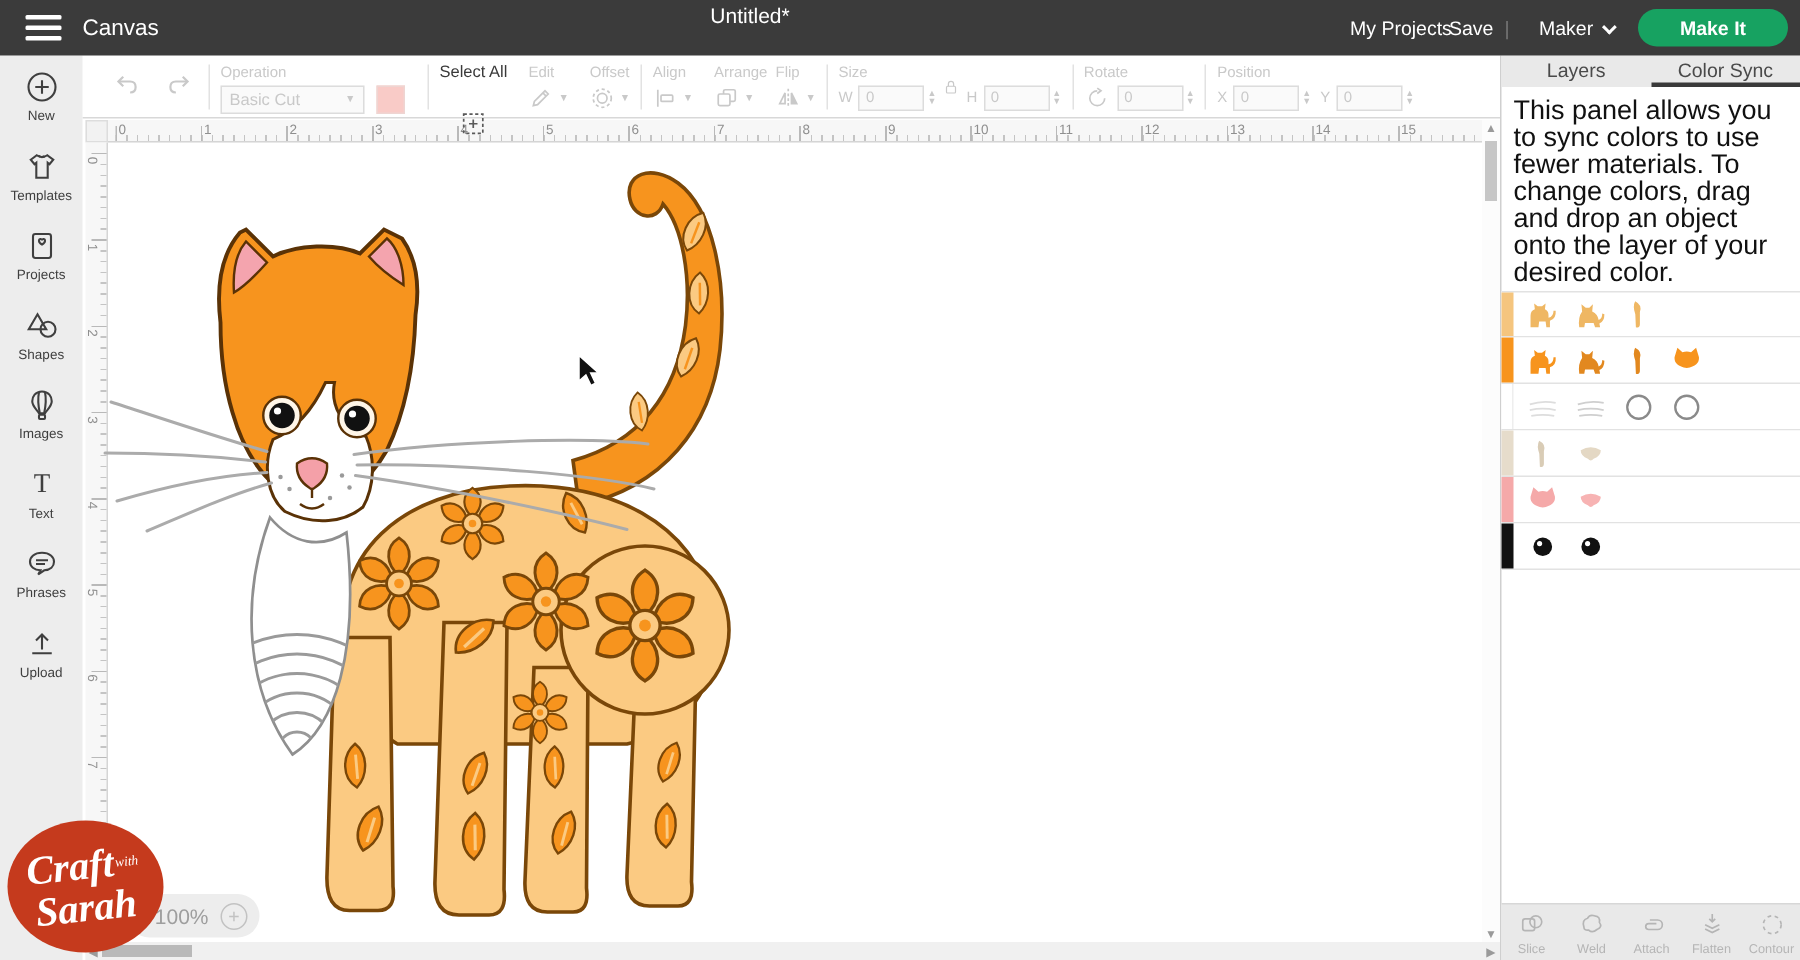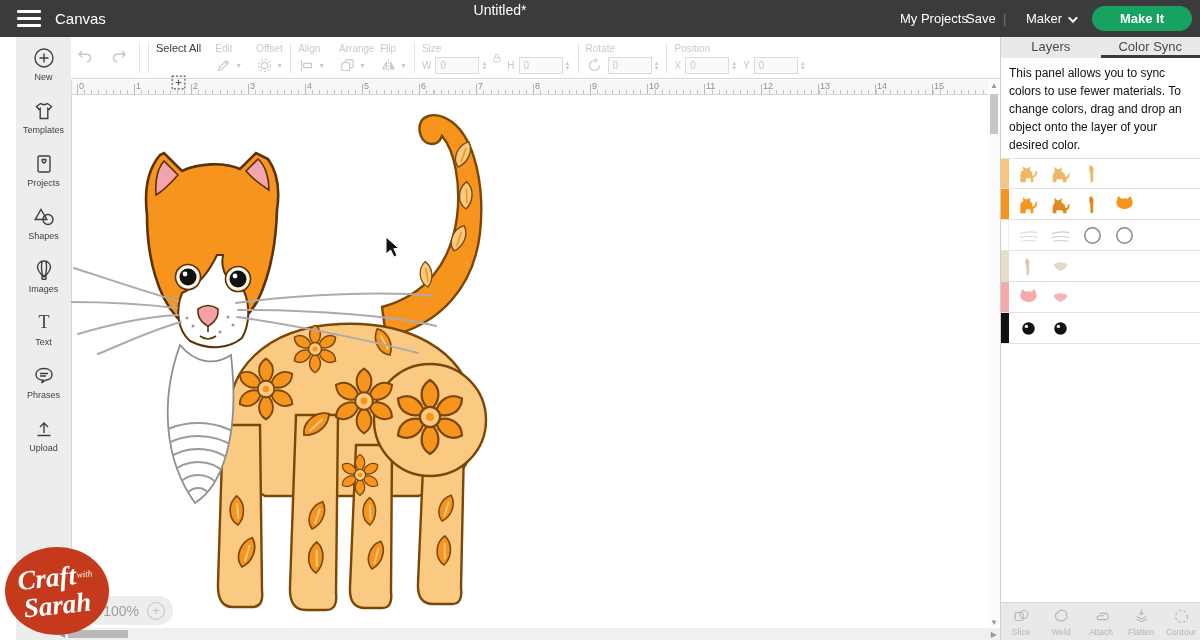--- a/index.html
+++ b/index.html
@@ -13,21 +13,21 @@
   #hamburger span { display:block; height:3px; background:#fff; margin-bottom:4px; border-radius:1px; }
   #app-title { position:absolute; left:55px; top:10px; color:#fff; font-size:15px; }
   #doc-title { position:absolute; left:440px; top:2px; width:120px; text-align:center; color:#fff; font-size:14px; }
   .hdr-link { position:absolute; top:11px; color:#fff; font-size:13px; cursor:pointer; }
   #makeit { position:absolute; left:1092px; top:6px; width:100px; height:25px; border:none; border-radius:14px;
             color:#fff; font-size:13px; font-weight:bold; cursor:pointer; }
   .chev { display:inline-block; margin-left:6px; width:7px; height:7px; border-right:2px solid #fff;
           border-bottom:2px solid #fff; transform:rotate(45deg) translateY(-2px); }
 
   
-  #sidebar { position:absolute; left:16px; top:37px; width:55px; height:603px; background:#EDEDED; z-index:30; }
+  #sidebar { position:absolute; left:0; top:37px; width:55px; height:603px; background:#EDEDED; z-index:30; }
   .sb-item { height:53px; display:flex; flex-direction:column; align-items:center; justify-content:center; cursor:pointer; color:#3F3F3F; }
   .sb-item svg { width:24px; height:24px; stroke:#3F3F3F; fill:none; stroke-width:1.4; }
   .sb-label { font-size:9px; margin-top:2px; color:#3F3F3F; }
 
   
   #toolbar { position:absolute; left:55px; top:37px; width:945px; height:42px; background:#fff;
              border-bottom:1px solid #D8D8D8; z-index:20; display:flex; align-items:center; }
   .tb-sec { display:flex; align-items:center; height:100%; padding:0 8px; }
   .tb-div { width:1px; height:30px; background:#E2E2E2; }
   .tb-lbl { font-size:10px; color:#C9C9C9; position:absolute; top:6px; left:0; white-space:nowrap; }
@@ -71,21 +71,21 @@
   #vscroll { position:absolute; left:988px; top:80px; width:12px; height:548px; background:#FCFCFC; z-index:40; }
   #vscroll .thumb { position:absolute; left:2px; top:14px; width:8px; height:40px; background:#C6C6C6; }
   .sc-arrow { position:absolute; font-size:8px; color:#9A9A9A; cursor:pointer; }
 
   
   #right-panel { position:absolute; left:1000px; top:37px; width:200px; height:603px; background:#fff;
                  border-left:1px solid #CFCFCF; z-index:30; }
   #rp-tabs { display:flex; height:21px; background:#E9E9E9; }
   .rp-tab { flex:1; text-align:center; font-size:13px; color:#4A4A4A; line-height:20px; cursor:pointer; }
   .rp-tab.active { border-bottom:3px solid #3A3A3A; }
-  #rp-desc { padding:6px 8px 4px 8px; font-size:12px; line-height:18px; color:#111; }
+  #rp-desc { padding:6px 8px 4px 8px; font-size:18px; line-height:18px; color:#111; }
   .crow { position:relative; height:31px; border-bottom:1px solid #E2E2E2; background:#fff;
           display:flex; align-items:center; padding-left:16px; gap:9px; cursor:pointer; }
   .crow:first-of-type { border-top:1px solid #E2E2E2; }
   .strip { position:absolute; left:0; top:0; width:8px; height:100%; }
   .th { width:23px; height:23px; cursor:pointer; }
   
   #bottom-tools { position:absolute; left:0px; bottom:0; width:200px; height:38px; background:#E9E9E9;
                   border-top:1px solid #D7D7D7; display:flex; }
   .bt-item { flex:1; display:flex; flex-direction:column; align-items:center; justify-content:center; cursor:pointer; }
   .bt-item svg { width:19px; height:19px; stroke:#B5B5B5; fill:none; stroke-width:1.4; }
@@ -208,20 +208,30 @@
     <svg width="22" height="22" viewBox="0 0 24 24" class="ico-dis">
         <path d="M7 8 H15 Q19 8 19 12 Q19 16 15 16" fill="none"></path>
         <path d="M10 4.5 L6.5 8 L10 11.5" fill="none"></path>
       </svg>
     <svg width="22" height="22" viewBox="0 0 24 24" class="ico-dis">
         <path d="M17 8 H9 Q5 8 5 12 Q5 16 9 16" fill="none"></path>
         <path d="M14 4.5 L17.5 8 L14 11.5" fill="none"></path>
       </svg>
   </div>
   <div class="tb-div"></div>
+  <div class="tb-col">
+    <span class="tb-lbl">Operation</span>
+    <div style="display:flex;align-items:center">
+      <div id="op-select">
+        <span>Basic Cut</span>
+          <span class="dd-arrow">▼</span>
+      </div>
+      <div id="op-swatch" style="background: rgb(249, 203, 199);"></div>
+    </div>
+  </div>
   <div class="tb-div" style="margin-left:8px"></div>
   <div class="tb-col" id="selectall-col" style="padding-top:5px">
     <span id="selectall-lbl">Select All</span>
     <svg width="17" height="17" viewBox="0 0 24 24" style="stroke:#5A5A5A;fill:none;stroke-width:1.6">
         <rect x="3" y="3" width="18" height="18" stroke-dasharray="3 2.4"></rect>
         <path d="M12 8 V16 M8 12 H16"></path>
       </svg>
   </div>
   <div class="tb-col">
     <span class="tb-lbl">Edit</span>

